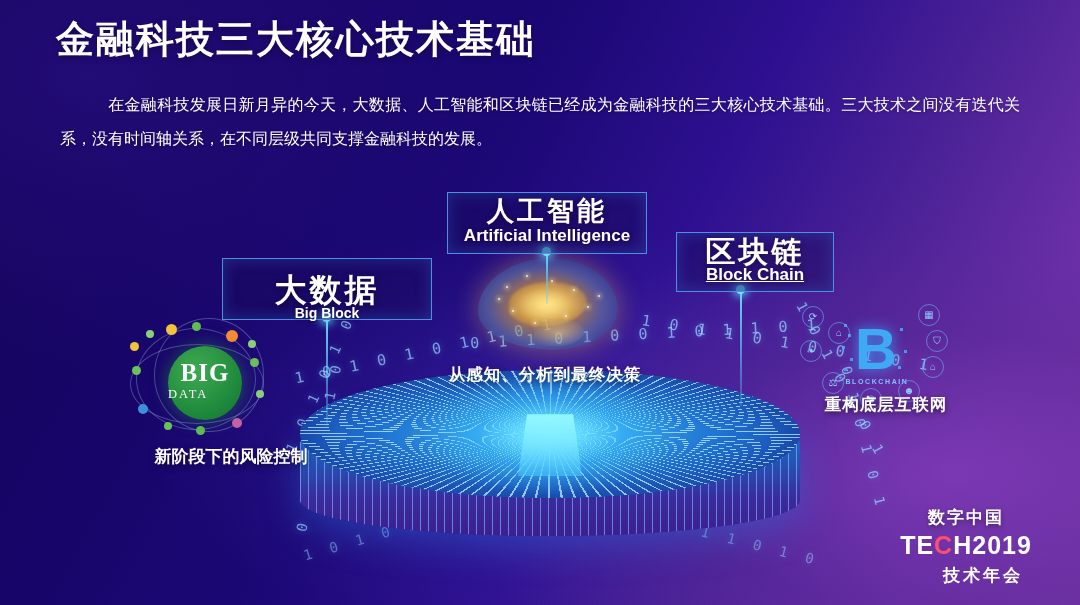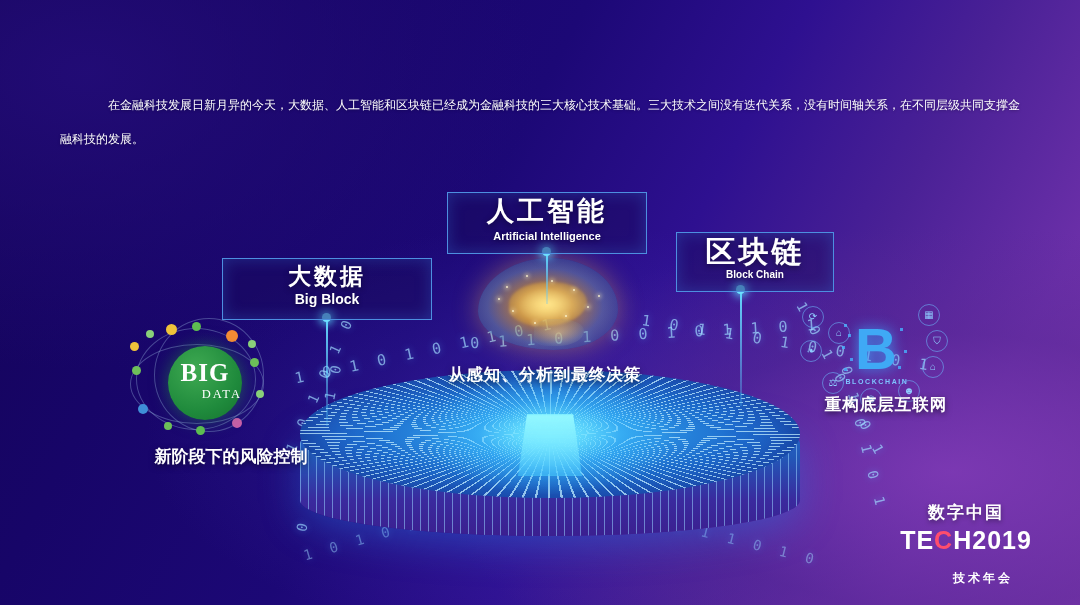--- a/index.html
+++ b/index.html
@@ -9,21 +9,21 @@
     background:
       radial-gradient(ellipse 70% 60% at 88% 78%, rgba(126,58,180,.85) 0%, rgba(90,40,150,.45) 38%, rgba(40,12,110,0) 68%),
       radial-gradient(ellipse 55% 50% at 52% 72%, rgba(60,40,170,.55) 0%, rgba(30,10,100,0) 70%),
       radial-gradient(ellipse 60% 70% at 8% 12%, rgba(35,12,120,.9) 0%, rgba(20,5,95,0) 70%),
       linear-gradient(118deg,#140457 0%,#170568 22%,#1c0876 42%,#2e1090 58%,#4a2196 72%,#6a2fa8 86%,#7b37ad 100%);
   }
 
   
   .title{position:absolute;left:56px;top:14px;font-size:38px;font-weight:bold;color:#fff;letter-spacing:2px;
     text-shadow:0 2px 6px rgba(0,0,0,.35);}
-  .para{position:absolute;left:60px;top:88px;width:960px;color:#fff;font-size:12px;line-height:34px;
+  .para{position:absolute;left:60px;top:88px;width:960px;color:#fff;font-size:16px;line-height:34px;
     text-align:justify;text-shadow:0 1px 3px rgba(0,0,0,.3);}
   .para .ind{display:inline-block;width:48px;}
 
   
   .disc-wrap{position:absolute;left:300px;top:370px;width:500px;height:190px;}
   .disc-side{position:absolute;left:0;top:38px;width:500px;height:128px;border-radius:50%/28%;
     background:linear-gradient(180deg,#2a6fd6 0%,#2258b8 38%,#3a2a9e 72%,#3b1f90 100%);
     box-shadow:0 10px 38px rgba(40,120,230,.40);overflow:hidden;}
   .disc-side:after{content:"";position:absolute;inset:0;
     background:repeating-linear-gradient(90deg,rgba(150,210,255,.55) 0 1px,rgba(0,0,0,0) 1px 8px);}
@@ -54,30 +54,30 @@
   .b9{left:620px;top:528px;transform:rotate(14deg);font-size:14px;opacity:.5;}
   .b10{left:440px;top:548px;transform:rotate(0deg);font-size:14px;opacity:.42;}
 
   
   .lbox{position:absolute;border:1.5px solid #4d8fe0;background:rgba(25,10,92,.45);
     text-align:center;box-shadow:0 0 16px rgba(60,130,230,.30) inset;}
   .lbox .cn{color:#fff;font-weight:bold;letter-spacing:3px;text-shadow:0 2px 6px rgba(0,0,0,.45);}
   .lbox .en{color:#fff;font-weight:bold;text-shadow:0 1px 4px rgba(0,0,0,.45);}
 
   #box-bigdata{left:222px;top:258px;width:208px;height:60px;}
-  #box-bigdata .cn{font-size:23px;line-height:30px;padding-top:2px;}
+  #box-bigdata .cn{font-size:32px;line-height:30px;padding-top:16px;}
   #box-bigdata .en{font-size:14px;line-height:17px;}
 
   #box-ai{left:447px;top:192px;width:198px;height:60px;}
   #box-ai .cn{font-size:27px;line-height:31px;padding-top:3px;}
-  #box-ai .en{font-size:11px;line-height:18px;}
+  #box-ai .en{font-size:17px;line-height:18px;}
 
   #box-bc{left:676px;top:232px;width:156px;height:58px;}
   #box-bc .cn{font-size:30px;line-height:29px;padding-top:4px;}
-  #box-bc .en{font-size:10px;line-height:17px;}
+  #box-bc .en{font-size:17px;line-height:17px;text-decoration:underline;}
 
   
   .conn{position:absolute;width:1.6px;background:linear-gradient(180deg,#67d9ff,rgba(80,190,255,.25));}
   .conn .dot{position:absolute;left:-4px;top:-5px;width:9px;height:9px;border-radius:50%;
     background:#6fe0ff;box-shadow:0 0 9px 3px rgba(90,215,255,.8);}
   #conn-bigdata{left:326px;top:318px;height:108px;}
   #conn-ai{left:546px;top:252px;height:52px;}
   #conn-bc{left:740px;top:290px;height:116px;}
 
   
@@ -86,21 +86,21 @@
   #cap-ai{left:420px;top:364px;width:250px;font-size:16.5px;letter-spacing:1px;}
   #cap-bc{left:796px;top:394px;width:180px;font-size:16.5px;letter-spacing:1px;}
 
   
   .bd-cluster{position:absolute;left:130px;top:322px;width:150px;height:118px;}
   .bd-ball{position:absolute;left:38px;top:24px;width:74px;height:74px;border-radius:50%;
     background:radial-gradient(circle at 38% 32%,#3faa52,#1f8a3c 62%,#15722f 100%);
     box-shadow:0 0 18px rgba(40,160,70,.5);}
   .bd-ball .big{position:absolute;left:0;right:0;top:14px;text-align:center;color:#fff;
     font-family:"Liberation Serif","DejaVu Serif",serif;font-weight:bold;font-size:25px;line-height:25px;letter-spacing:1px;}
-  .bd-ball .data{position:absolute;left:0;right:0;top:41px;text-align:right;color:#fff;
+  .bd-ball .data{position:absolute;left:0;right:0;top:41px;text-align:left;color:#fff;
     font-family:"Liberation Serif","DejaVu Serif",serif;font-size:12.5px;letter-spacing:2px;}
   .bd-node{position:absolute;border-radius:50%;}
   .bd-link{position:absolute;border:1px solid rgba(150,180,220,.38);border-radius:50%;}
 
   
   .bc-cluster{position:absolute;left:798px;top:304px;width:156px;height:104px;}
   .bc-b{position:absolute;left:56px;top:14px;width:44px;height:66px;color:#3fa9f5;
     font-size:58px;line-height:62px;font-weight:bold;text-align:center;
     text-shadow:0 0 14px rgba(60,165,255,.85);}
   .bc-word{position:absolute;left:36px;top:74px;width:86px;text-align:center;color:#7fc4ff;
@@ -121,27 +121,28 @@
   .brain .stem{position:absolute;left:40%;top:66%;width:36%;height:30%;
     border-radius:40% 50% 60% 30%;background:radial-gradient(ellipse,rgba(230,200,140,.55),rgba(120,150,170,.12) 75%);}
   .brain .sp{position:absolute;width:2px;height:2px;border-radius:50%;background:#fff7d0;opacity:.9;
     box-shadow:0 0 4px 1px rgba(255,240,180,.9);}
 
   
   .logo{position:absolute;right:34px;bottom:18px;width:160px;text-align:center;color:#fff;}
   .logo .l1{font-size:17px;font-weight:bold;letter-spacing:2px;text-shadow:0 2px 5px rgba(0,0,0,.4);}
   .logo .l2{font-size:25px;font-weight:bold;letter-spacing:1px;margin-top:2px;position:relative;}
   .logo .l2 .sw{color:#ff4d6d;}
-  .logo .l3{font-size:12px;font-weight:bold;letter-spacing:3px;margin-top:15px;margin-left:34px;}
+  .logo .l3{font-size:17px;font-weight:bold;letter-spacing:3px;margin-top:4px;margin-left:34px;}
 </style>
 </head>
 <body>
 
 <div id="slide">
 
+  <div class="title">金融科技三大核心技术基础</div>
   <div class="para"><span class="ind"></span><span>在金融科技发展日新月异的今天，大数据、人工智能和区块链已经成为金融科技的三大核心技术基础。三大技术之间没有迭代关系，没有时间轴关系，在不同层级共同支撑金融科技的发展。</span></div>
 
   <div class="binary b1">1 0 1 0 1 0 1 1 0 1</div>
   <div class="binary b2">0 1 1 0 1 0 0 1 0 1 1 0 1</div>
   <div class="binary b3">1 0 1 1 0 1 0 0 1 0 1</div>
   <div class="binary b4">1 0 1 0 1 0 1</div>
   <div class="binary b5">0 1 0 1 0 1</div>
   <div class="binary b6">1 0 1 0 1 0</div>
   <div class="binary b7">0 1 0 1 0 1 0</div>
   <div class="binary b8">1 0 1 0 1 0 1 0</div>

